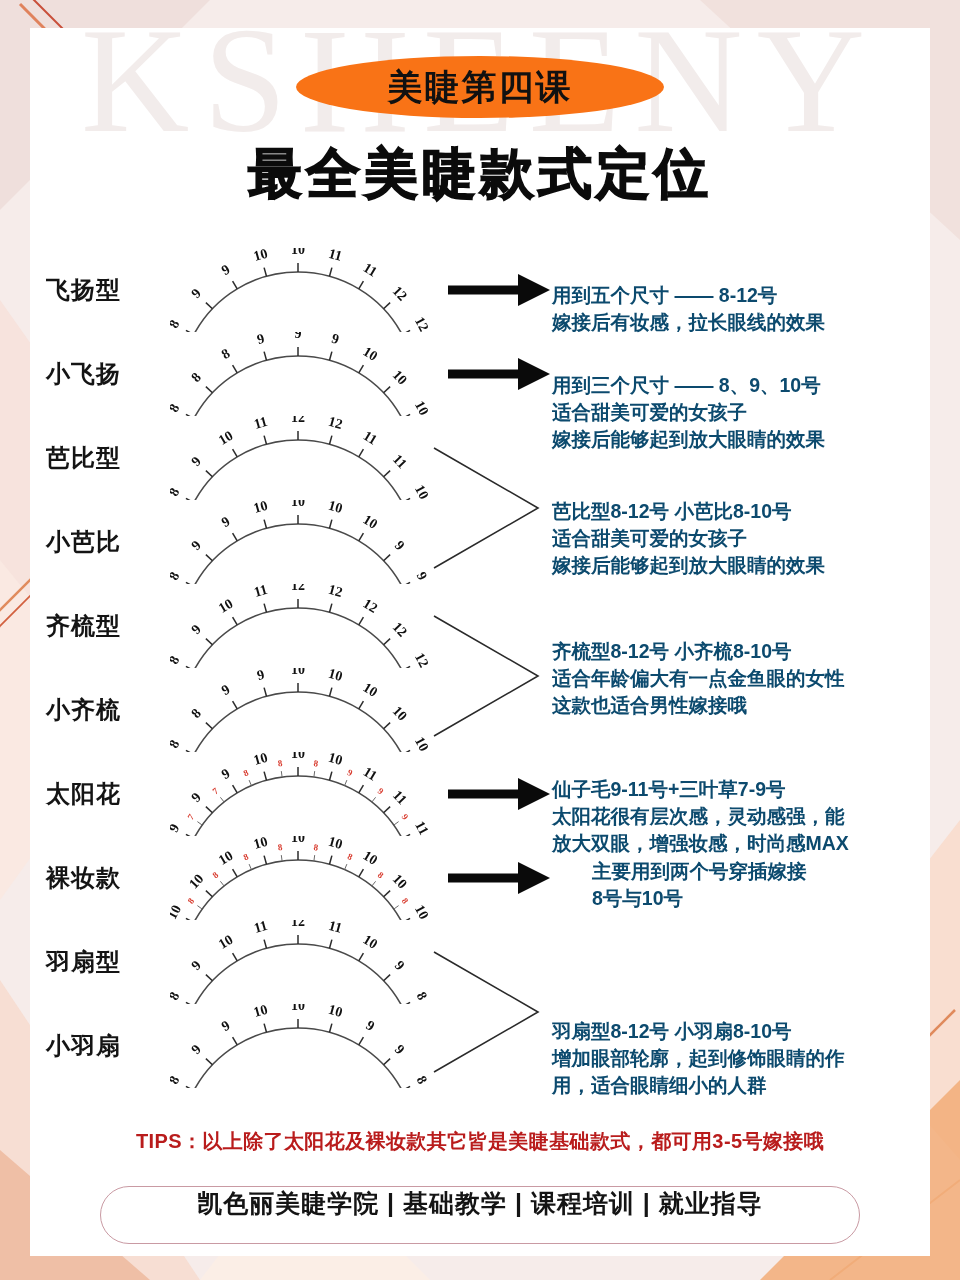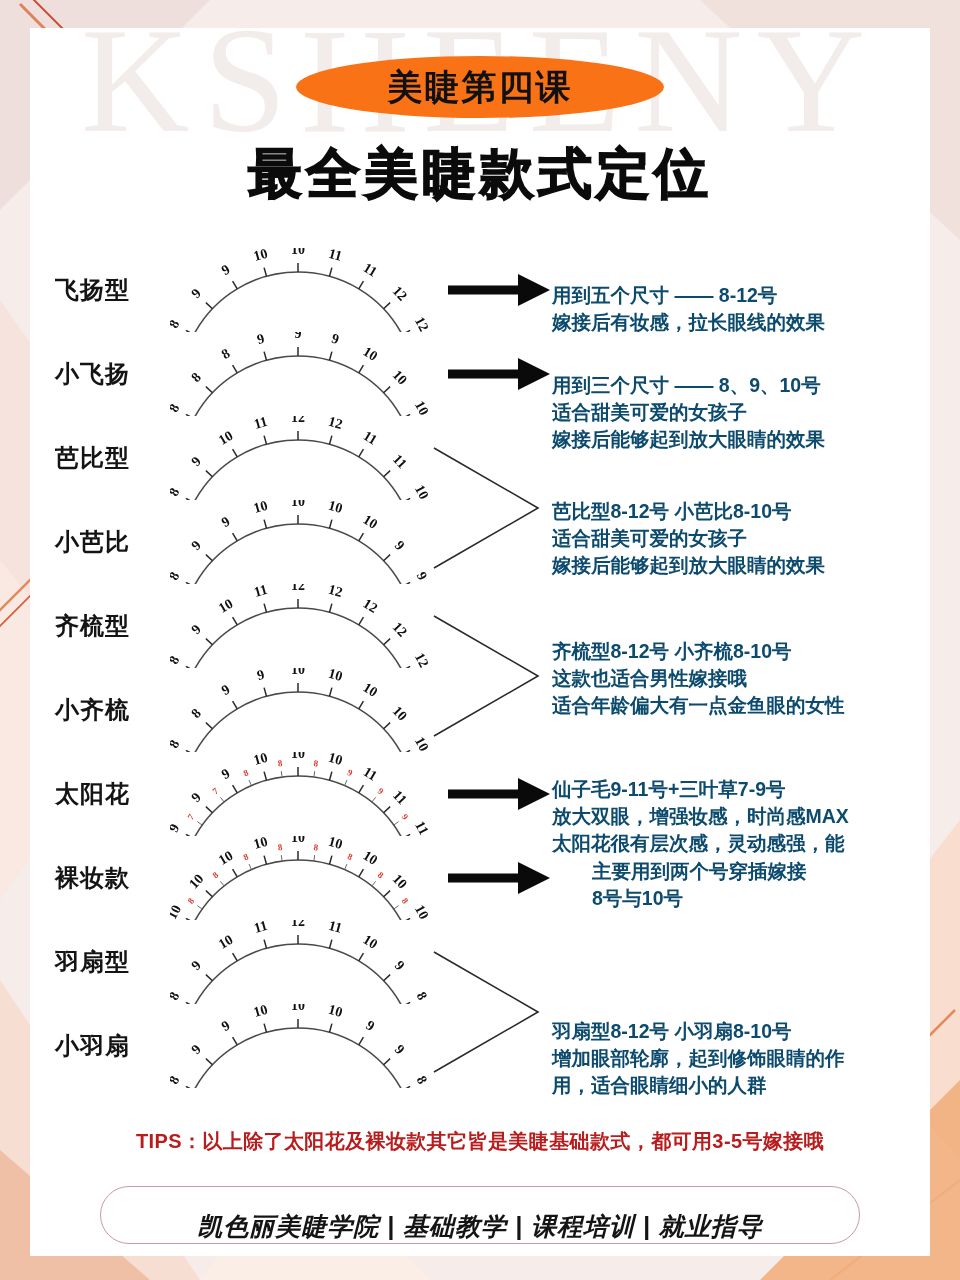--- a/index.html
+++ b/index.html
@@ -75,21 +75,21 @@
   .rows { position: absolute; left: 0; top: 220px; width: 900px; }
 
   .row {
     position: relative;
     height: 84px;
     display: flex;
     align-items: center;
   }
   .row-label {
     width: 140px;
-    padding-left: 25px;
+    padding-left: 16px;
     font-size: 24px;
     font-weight: 700;
     color: #141414;
     letter-spacing: 1px;
     white-space: nowrap;
   }
   .arc-cell { width: 270px; position: relative; height: 84px; }
   .arc-cell svg { position:absolute; left:0; top:0; }
 
   
@@ -115,21 +115,21 @@
     font-size: 20px;
     font-weight: 700;
     letter-spacing: 0.4px;
   }
   .footer-pill {
     position: absolute;
     left: 70px; top: 1158px;
     width: 760px; height: 58px;
     border: 1.6px solid #c99aa3;
     border-radius: 30px;
-    display: flex; align-items: flex-end; justify-content: center; font-style: italic;
+    display: flex; align-items: flex-start; justify-content: center;
   }
   .footer-text {
     font-size: 25px;
     font-weight: 700;
     color: #141414;
     letter-spacing: 1px;
   }
 </style>
 </head>
 <body>
@@ -499,27 +499,27 @@
           <div>适合甜美可爱的女孩子</div>
           <div>嫁接后能够起到放大眼睛的效果</div>
         </div>
         <div class="desc" style="top: 470px;">
           <div>芭比型8-12号 小芭比8-10号</div>
           <div>适合甜美可爱的女孩子</div>
           <div>嫁接后能够起到放大眼睛的效果</div>
         </div>
         <div class="desc" style="top: 610px;">
           <div>齐梳型8-12号 小齐梳8-10号</div>
+          <div>适合年龄偏大有一点金鱼眼的女性</div>
           <div>这款也适合男性嫁接哦</div>
-          <div>适合年龄偏大有一点金鱼眼的女性</div>
         </div>
         <div class="desc" style="top: 748px;">
           <div>仙子毛9-11号+三叶草7-9号</div>
+          <div>太阳花很有层次感，灵动感强，能</div>
           <div>放大双眼，增强妆感，时尚感MAX</div>
-          <div>太阳花很有层次感，灵动感强，能</div>
         </div>
         <div class="desc" style="top: 830px; margin-left: 40px;">
           <div>主要用到两个号穿插嫁接</div>
           <div>8号与10号</div>
         </div>
         <div class="desc" style="top: 990px;">
           <div>羽扇型8-12号 小羽扇8-10号</div>
           <div>增加眼部轮廓，起到修饰眼睛的作</div>
           <div>用，适合眼睛细小的人群</div>
         </div>

